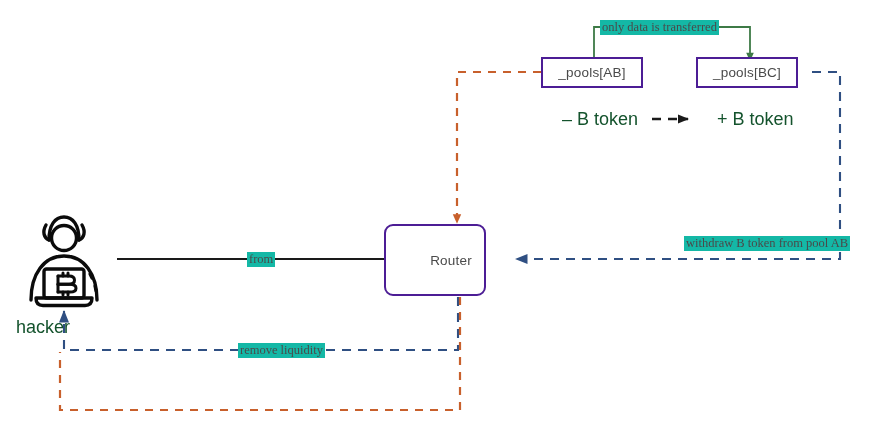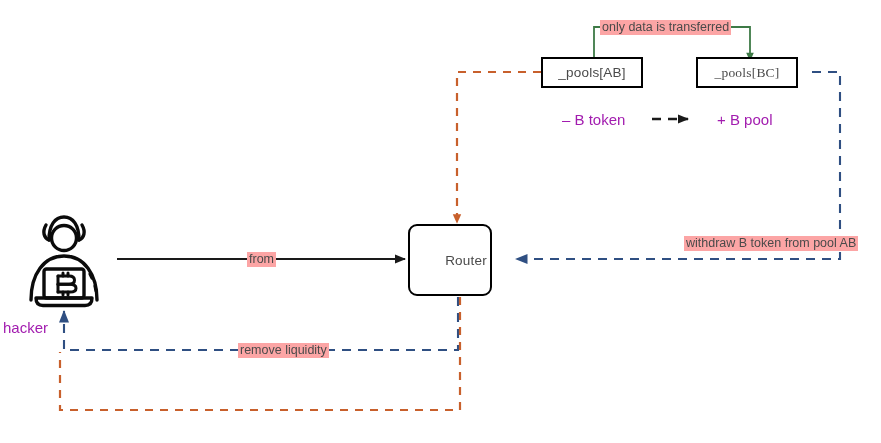--- a/index.html
+++ b/index.html
@@ -19,44 +19,45 @@
     position: absolute;
     left: 0;
     top: 0;
     width: 881px;
     height: 443px;
   }
   .node-box {
     position: absolute;
     box-sizing: border-box;
     background: #ffffff;
-    border: 2px solid #000000;
+    border: 2px solid #4c1d95;
     display: flex;
     align-items: center;
     justify-content: center;
     color: #4a4a4a;
     font-size: 13.5px;
     letter-spacing: 0.2px;
   }
   .node-box.rounded {
     border-radius: 9px;
   }
   .edge-label {
     position: absolute;
-    background: #fca5a5;
+    background: #14b8a6;
     color: #4a4a4a;
     font-size: 12.5px;
     line-height: 15px;
     white-space: nowrap;
     padding: 0 2px;
+    font-family: Liberation Serif, serif;
   }
   .plain-label {
     position: absolute;
-    color: #a21caf;
-    font-size: 15px;
+    color: #14532d;
+    font-size: 18px;
     line-height: 15px;
     white-space: nowrap;
   }
   .hacker-icon {
     position: absolute;
     left: 22px;
     top: 212px;
     width: 84px;
     height: 96px;
   }
@@ -145,37 +146,37 @@
       <path d="M46,80 L46,83"></path>
       <path d="M36,64 L47,64 C50.5,64 52.5,65.8 52.5,68.3 C52.5,70.8 50.5,72.2 47,72.2 L36,72.2"></path>
       <path d="M36,72.2 L48,72.2 C51.8,72.2 54,73.8 54,76.2 C54,78.6 51.8,80 48,80 L36,80"></path>
     </g>
   </svg>
 
   <div class="node-box" style="left:541px; top:57px; width:102px; height:31px;">
     <span>_pools[AB]</span>
   </div>
 
-  <div class="node-box" style="left:696px; top:57px; width:102px; height:31px;font-family:Liberation Serif, serif;">
+  <div class="node-box" style="left:696px; top:57px; width:102px; height:31px;">
     <span>_pools[BC]</span>
   </div>
 
-  <div class="node-box rounded" style="left:408px; top:224px; width:84px; height:72px;padding-left:32px;">
+  <div class="node-box rounded" style="left:384px; top:224px; width:102px; height:72px;padding-left:32px;">
     <span>Router</span>
   </div>
 
   <div class="edge-label" style="left:600px; top:20px;">only data is transferred</div>
 
   <div class="plain-label" style="left:562px; top:112px;">– B token</div>
 
-  <div class="plain-label" style="left:717px; top:112px;">+ B pool</div>
+  <div class="plain-label" style="left:717px; top:112px;">+ B token</div>
 
 
   <div class="edge-label" style="left:247px; top:252px;">from</div>
 
   <div class="edge-label" style="left:684px; top:236px;">withdraw B token from pool AB</div>
 
   <div class="edge-label" style="left:222px; top:343px;margin-left:16px;">remove liquidity</div>
 
 
-  <div class="plain-label" style="left:3px; top:320px;">hacker</div>
+  <div class="plain-label" style="left:16px; top:320px;">hacker</div>
 
 </div>
 
 </body></html>

